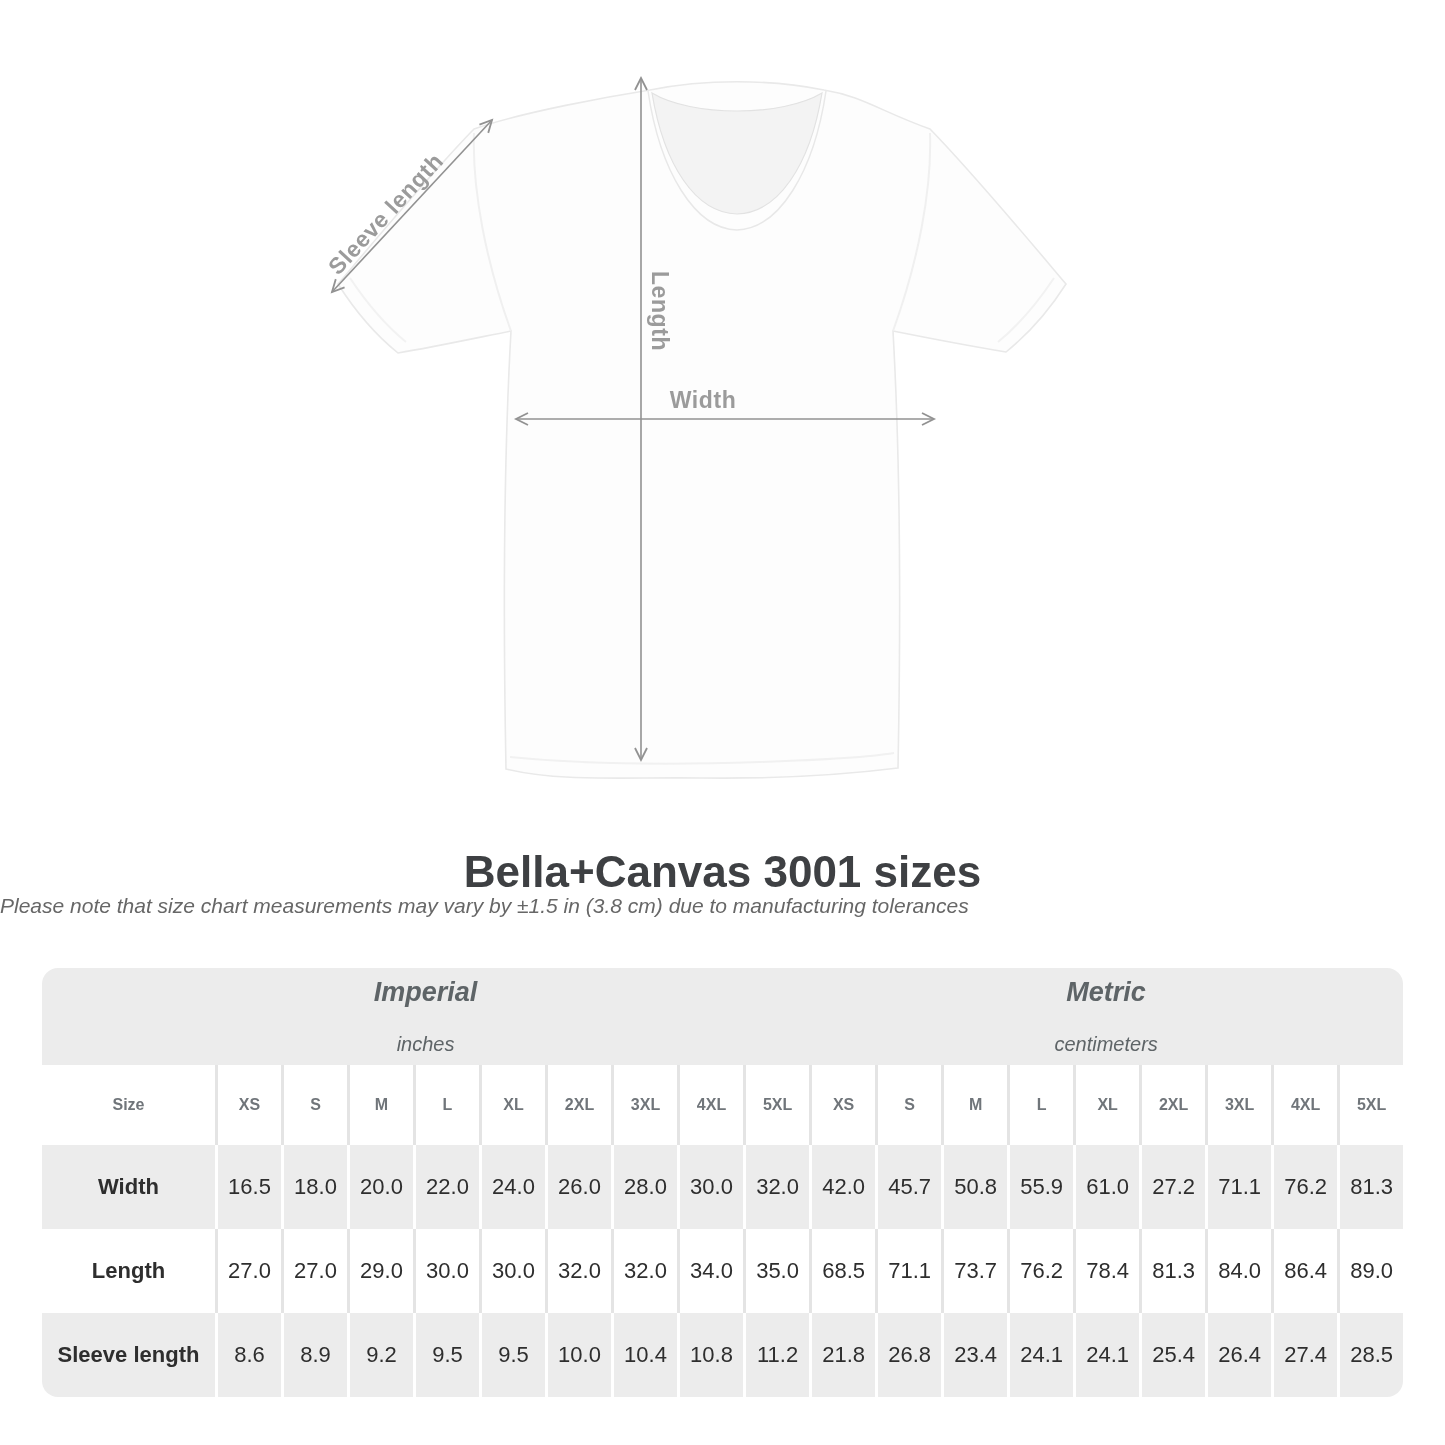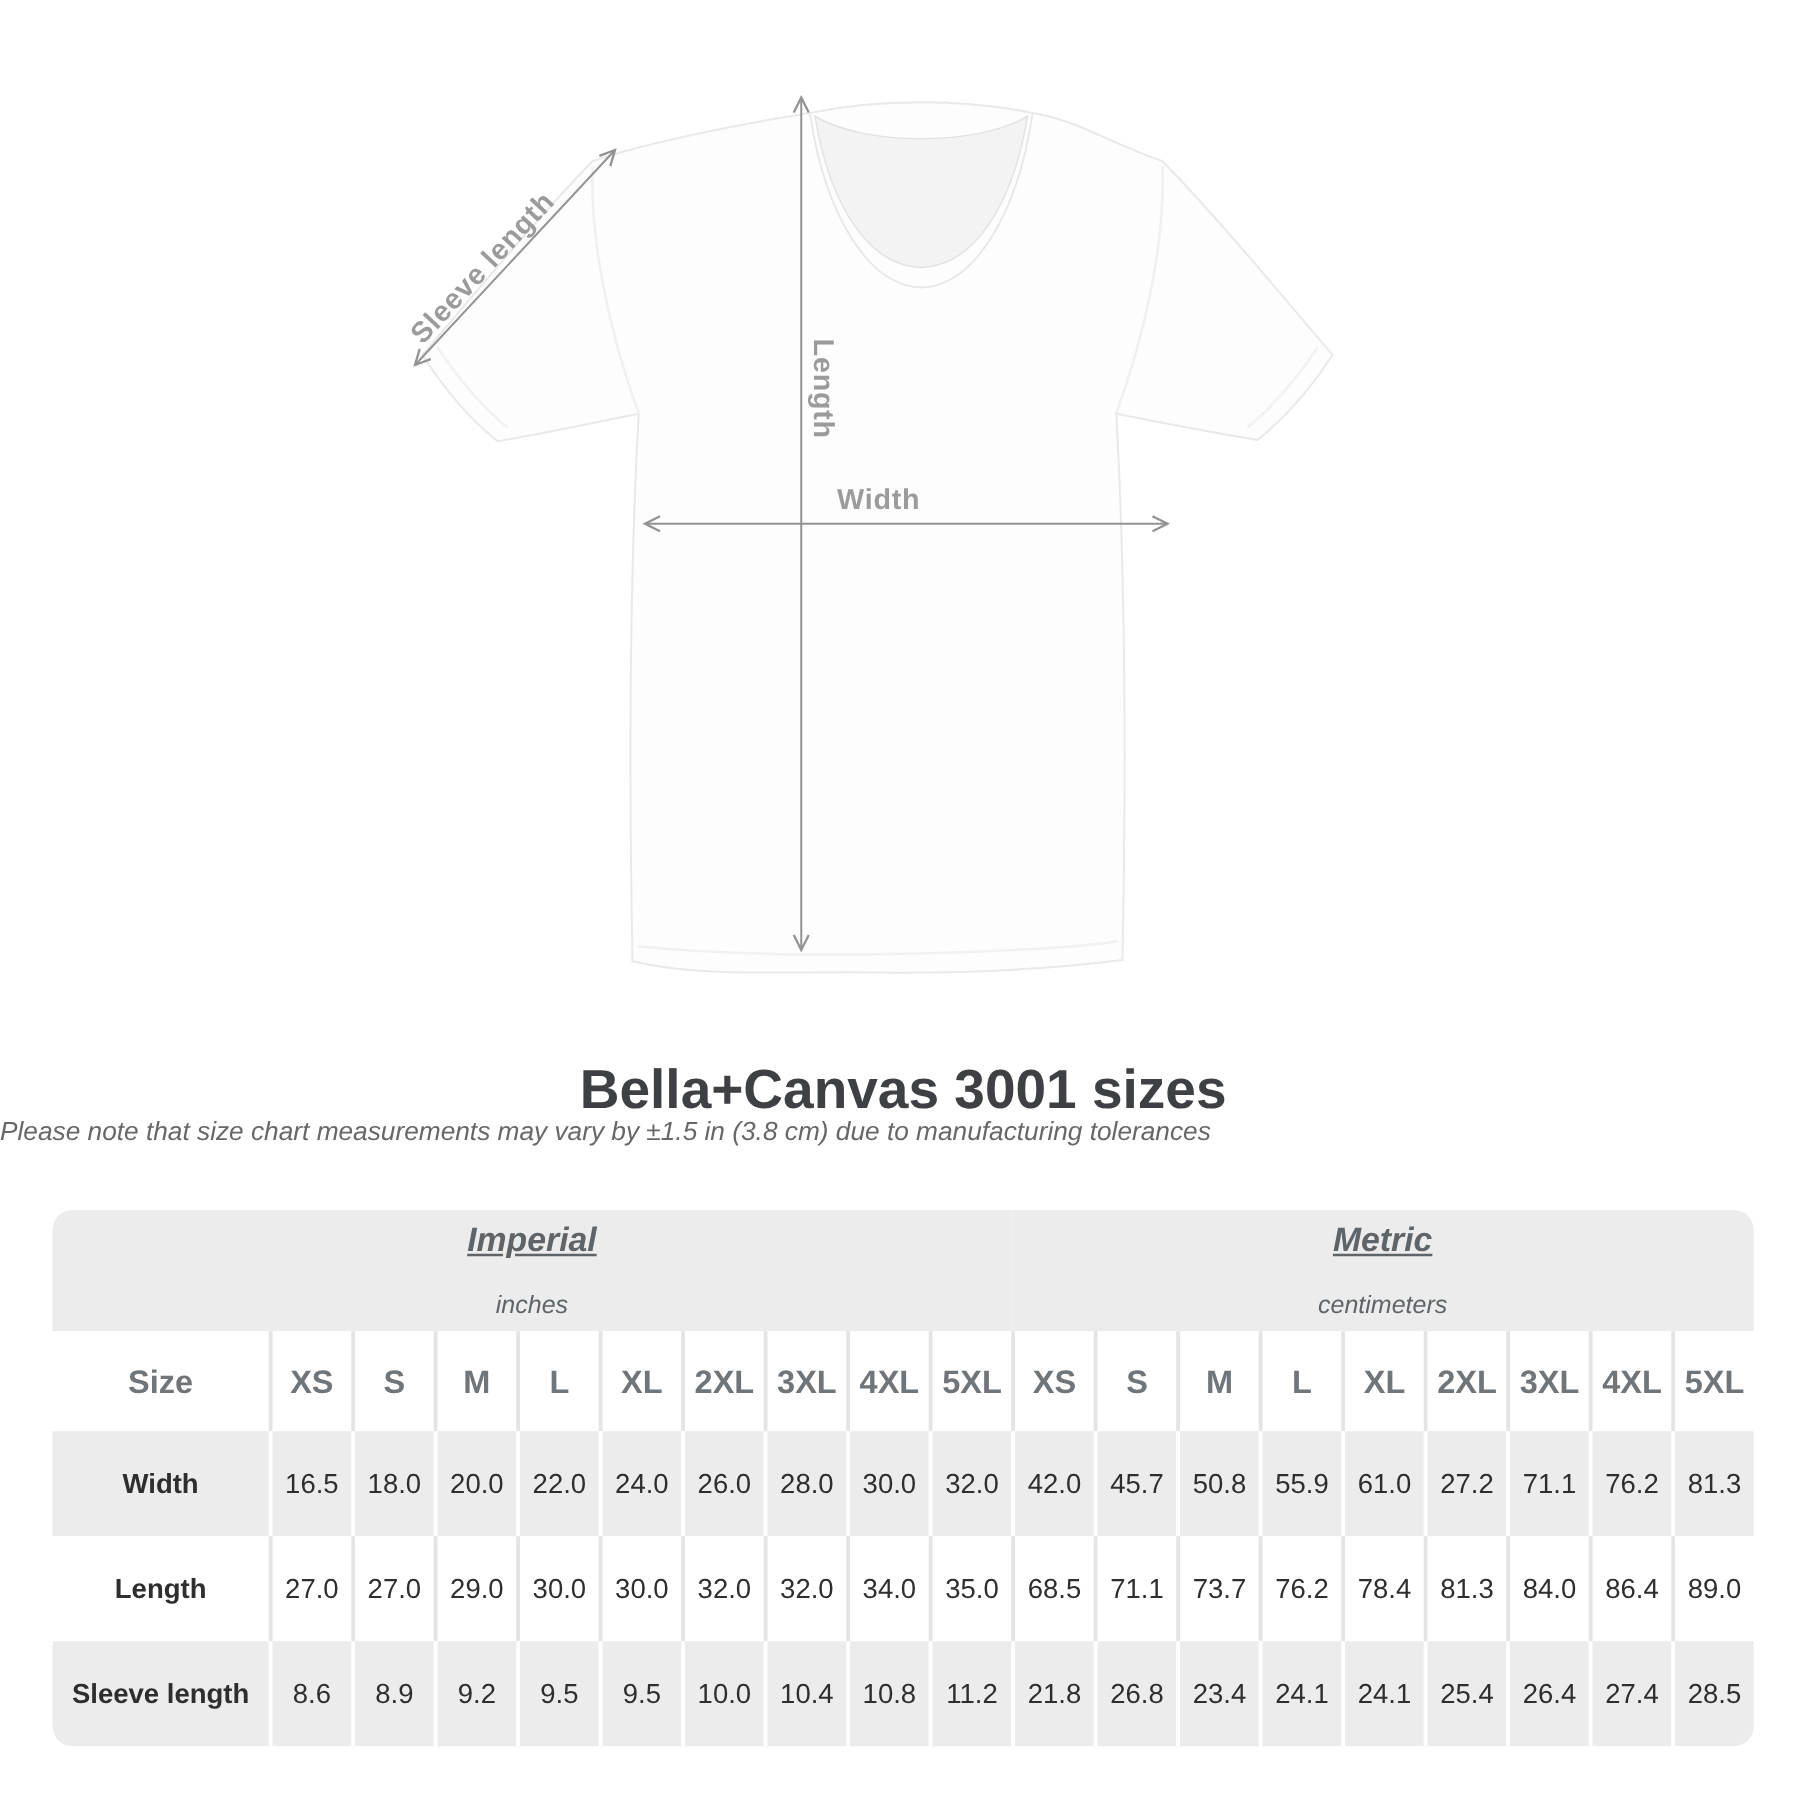--- a/index.html
+++ b/index.html
@@ -22,24 +22,24 @@
                  font-size:21px; font-style:italic; color:#676767; }
 
   
   .table-wrap { position:absolute; left:42px; top:968px; }
   table.size-table { border-collapse:separate; border-spacing:0; table-layout:fixed; width:1361px; }
   .size-table td { text-align:center; vertical-align:middle; box-sizing:border-box; overflow:hidden; }
 
   tr.unit-row td { height:97px; background:#ececec; }
   tr.unit-row td:first-child { border-top-left-radius:16px; }
   tr.unit-row td:last-child  { border-top-right-radius:16px; }
-  .unit-label { font-size:27px; font-weight:700; font-style:italic; color:#5e6467;text-decoration:underline; }
+  .unit-label { font-size:27px; font-weight:700; font-style:italic; color:#5e6467; }
   .unit-sub   { font-size:20px; font-style:italic; color:#5e6467; margin-top:25px; }
 
-  tr.size-row td { height:80px; font-size:26px; font-weight:700; color:#70757a; background:#ffffff; }
+  tr.size-row td { height:80px; font-size:16px; font-weight:700; color:#70757a; background:#ffffff; }
   tr.data-row td { height:84px; font-size:22px; color:#2e2e2e; }
   td.row-label   { font-weight:700; color:#70757a; font-size:22px; }
 
   tr.gray  td { background:#ececec; }
   tr.white td { background:#ffffff; }
   tr.white td + td { border-left:3px solid #e4e4e4; }
   tr.gray  td + td { border-left:3px solid #ffffff; }
 
   tr.last-row td:first-child { border-bottom-left-radius:16px; }
   tr.last-row td:last-child  { border-bottom-right-radius:16px; }

